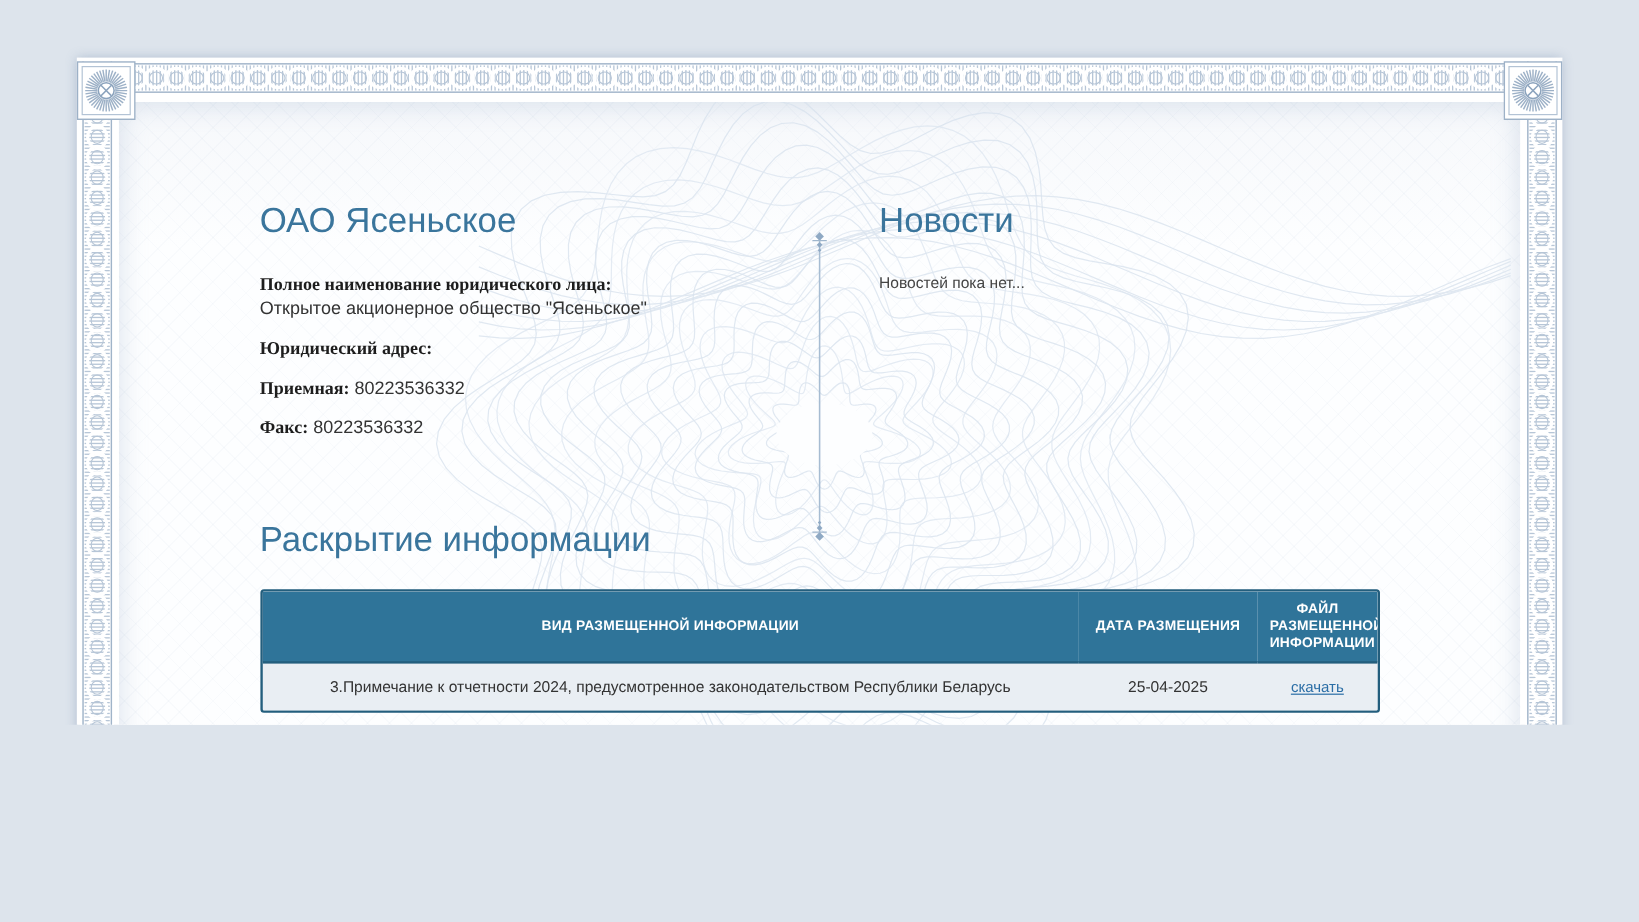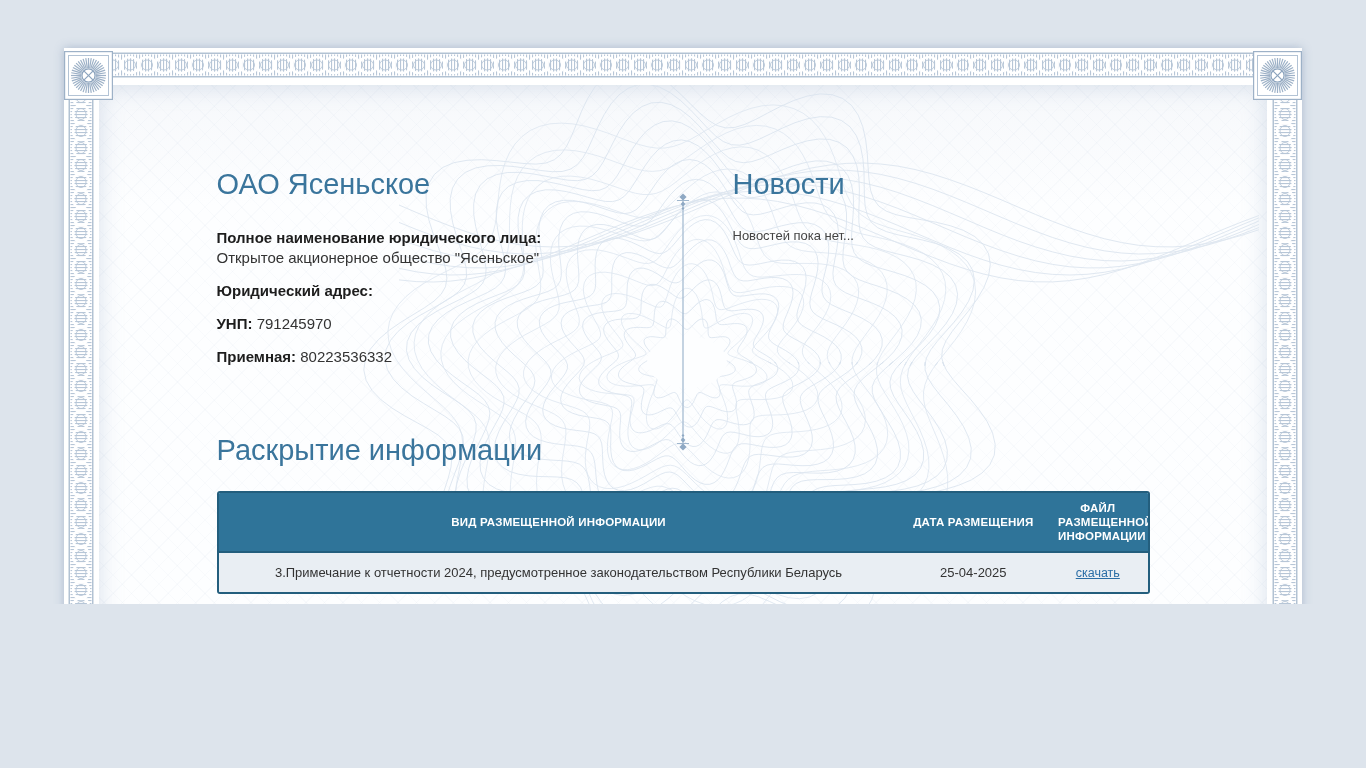--- a/index.html
+++ b/index.html
@@ -28,21 +28,21 @@
   }
   .watermark{position:absolute;left:0;top:0;width:1168px;height:940px;pointer-events:none;}
   .content{position:relative;width:933px;margin:0 auto;padding-top:84px;}
   .cols{display:flex;align-items:flex-start;}
   .col-left{width:420px;}
   .col-gap{flex:1;}
   .col-right{width:417px;}
   h1,h2{font-weight:400;color:var(--accent,#3a759c);font-size:29px;line-height:1.1;margin:0 0 27px;}
   .disclosure-title{margin:55px 0 24px;}
   p.info{margin:0 0 13px;font-size:15px;line-height:20px;color:#333;}
-  p.info strong{color:#1d1d1d;}
+  p.info strong{color:#1d1d1d;font-family:Liberation Serif, serif;}
   .desc{font-size:14px;line-height:20px;text-align:justify;color:#3d3d3d;margin:17px 0 0;}
   a{color:var(--link,#2b6ea6);text-decoration:underline;}
   .news-empty{font-size:13px;color:#444;margin:0;}
   .tblwrap{border:2px solid var(--border-dark,#235e7d);border-radius:3px;overflow:hidden;background:#e9eef3;}
   table{width:100%;border-collapse:collapse;table-layout:fixed;}
   col.c1{width:73.2%;} col.c2{width:16.1%;} col.c3{width:10.7%;}
   thead th{
     background:var(--table-header-bg,#2f7499);color:#fff;font-size:11.5px;font-weight:bold;
     line-height:1.22;padding:8px 10px;text-align:center;height:40px;vertical-align:middle;letter-spacing:.2px;
   }
@@ -1676,25 +1676,25 @@
           <section class="col-left">
             <h1>ОАО Ясеньское</h1>
             <p class="info">
               <strong>Полное наименование юридического лица:</strong><br>
               <span>Открытое акционерное общество "Ясеньское"</span>
             </p>
             <p class="info">
               <strong>Юридический адрес:</strong><br>
             </p>
             <p class="info">
-              <strong>УНП:</strong>
-              <span>791245970</span>
+              <strong>Приемная:</strong>
+              <span>80223536332</span>
             </p>
             <p class="info">
-              <strong>Приемная:</strong>
+              <strong>Факс:</strong>
               <span>80223536332</span>
             </p>
           </section>
 
           <div class="col-gap"></div>
 
           <section class="col-right">
             <h2>Новости</h2>
             <p class="news-empty">Новостей пока нет...</p>
           </section>

